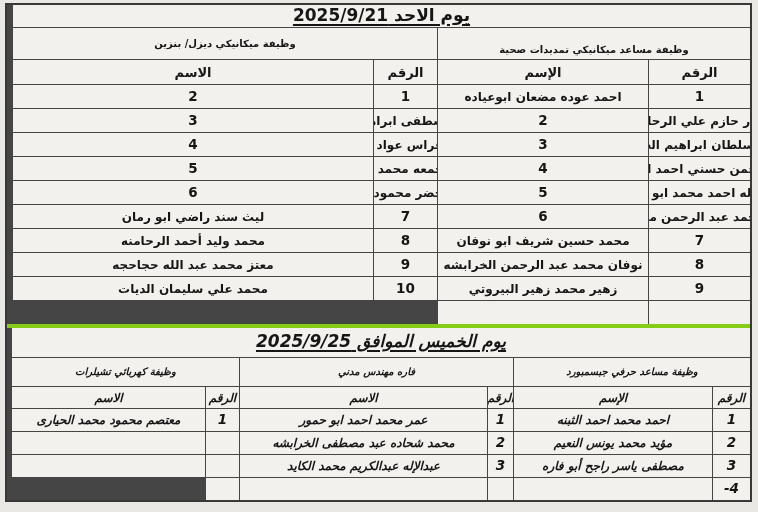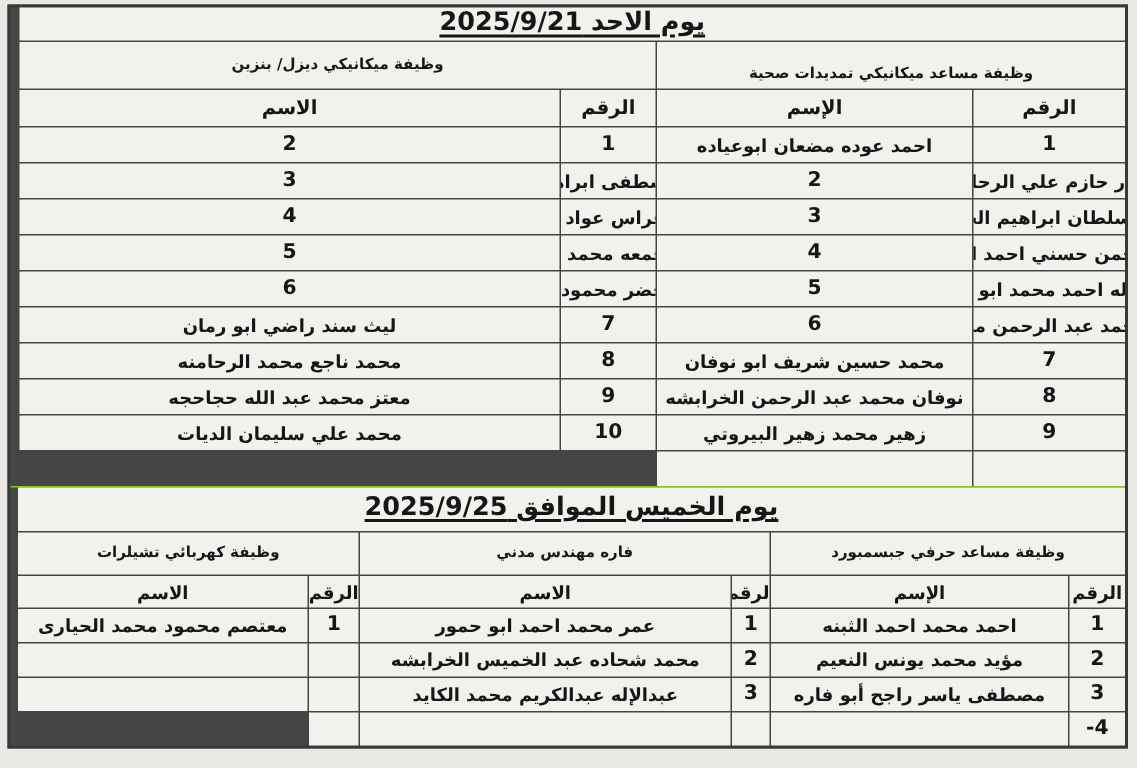--- a/index.html
+++ b/index.html
@@ -15,23 +15,24 @@
     border:2px solid #383838;
     box-sizing:border-box;
     background:#454545;
   }
   .grid{display:grid;gap:1px;background:#454545;direction:rtl;}
   .grid-top{
     grid-template-columns:101px 210px 63px 360px;
     grid-template-rows:22px 31px 24px repeat(10,23px);
   }
   .grid-bottom{
-    border-top:1px solid #84cc16;
+    border-top:4px solid #84cc16;
     grid-template-columns:37px 198px 25px 247px 33px 193px;
     grid-template-rows:29px 28px 21px repeat(4,22px);
+    font-style:italic;
   }
   .cell{
     background:#f2f1ee;
     display:flex;align-items:center;justify-content:center;
     overflow:hidden;white-space:nowrap;
     line-height:1;
   }
   .span-all{grid-column:1/-1;}
   .span-2{grid-column:span 2;}
   .date-cell{font-size:17px;}
@@ -80,21 +81,21 @@
       <div class="cell num">5</div>
       <div class="cell name">حازم خضر محمود علوان</div>
       <div class="cell num">6</div>
       <div class="cell name">عدي محمد عبد الرحمن ميكانيكي</div>
       <div class="cell num">6</div>
       <div class="cell num">7</div>
       <div class="cell name">ليث سند راضي ابو رمان</div>
       <div class="cell num">7</div>
       <div class="cell name">محمد حسين شريف ابو نوفان</div>
       <div class="cell num">8</div>
-      <div class="cell name">محمد ناجع محمد الرحامنه</div>
+      <div class="cell name">محمد وليد أحمد الرحامنه</div>
       <div class="cell num">8</div>
       <div class="cell name">نوفان محمد عبد الرحمن الخرابشه</div>
       <div class="cell num">9</div>
       <div class="cell name">معتز محمد عبد الله حجاحجه</div>
       <div class="cell num">9</div>
       <div class="cell name">زهير محمد زهير البيروتي</div>
       <div class="cell num">10</div>
       <div class="cell name">محمد علي سليمان الديات</div>
       <div class="cell num"></div>
       <div class="cell name"></div>
@@ -117,21 +118,21 @@
 
   <div class="cell num">1</div>
       <div class="cell name">احمد محمد احمد الثبنه</div>
       <div class="cell num">1</div>
       <div class="cell name">عمر محمد احمد ابو حمور</div>
       <div class="cell num">1</div>
       <div class="cell name">معتصم محمود محمد الحيارى</div>
       <div class="cell num">2</div>
       <div class="cell name">مؤيد محمد يونس النعيم</div>
       <div class="cell num">2</div>
-      <div class="cell name">محمد شحاده عبد الخميس الخرابشه</div>
+      <div class="cell name">محمد شحاده عبد مصطفى الخرابشه</div>
       <div class="cell num"></div>
       <div class="cell name"></div>
       <div class="cell num">3</div>
       <div class="cell name">مصطفى ياسر راجح أبو فاره</div>
       <div class="cell num">3</div>
       <div class="cell name">عبدالإله عبدالكريم محمد الكايد</div>
       <div class="cell num"></div>
       <div class="cell name"></div>
       <div class="cell num">4-</div>
       <div class="cell num"></div>

